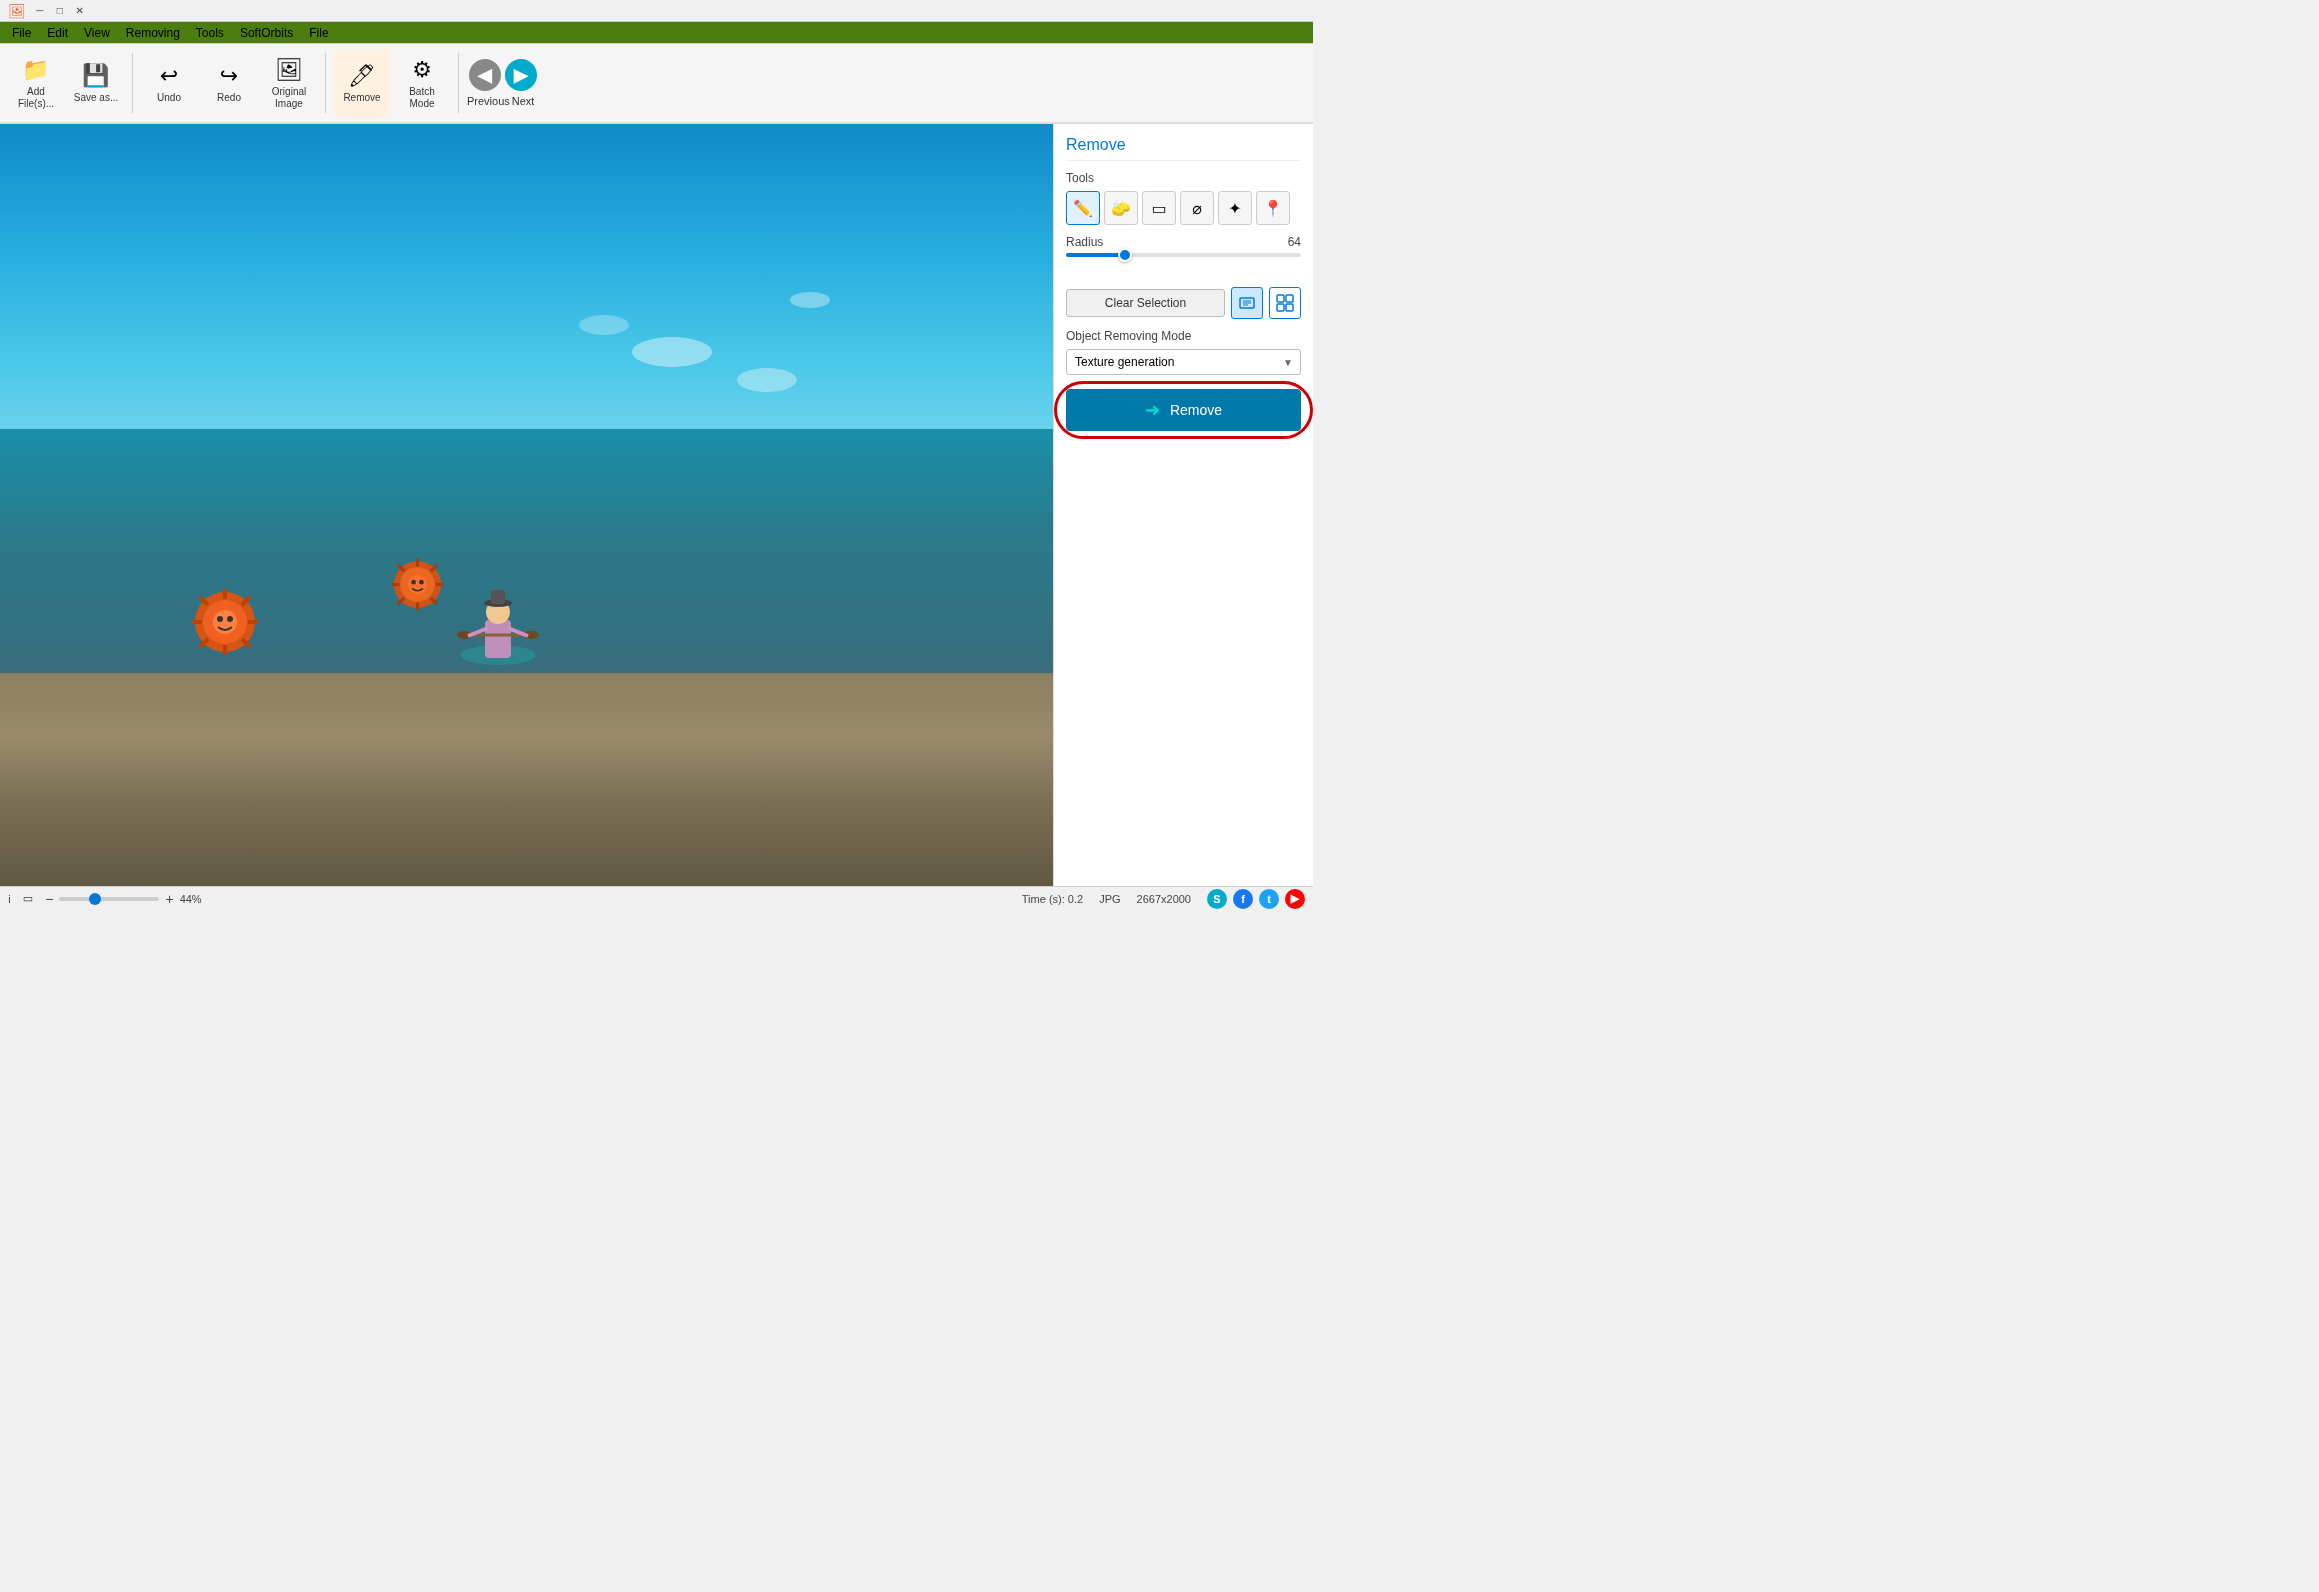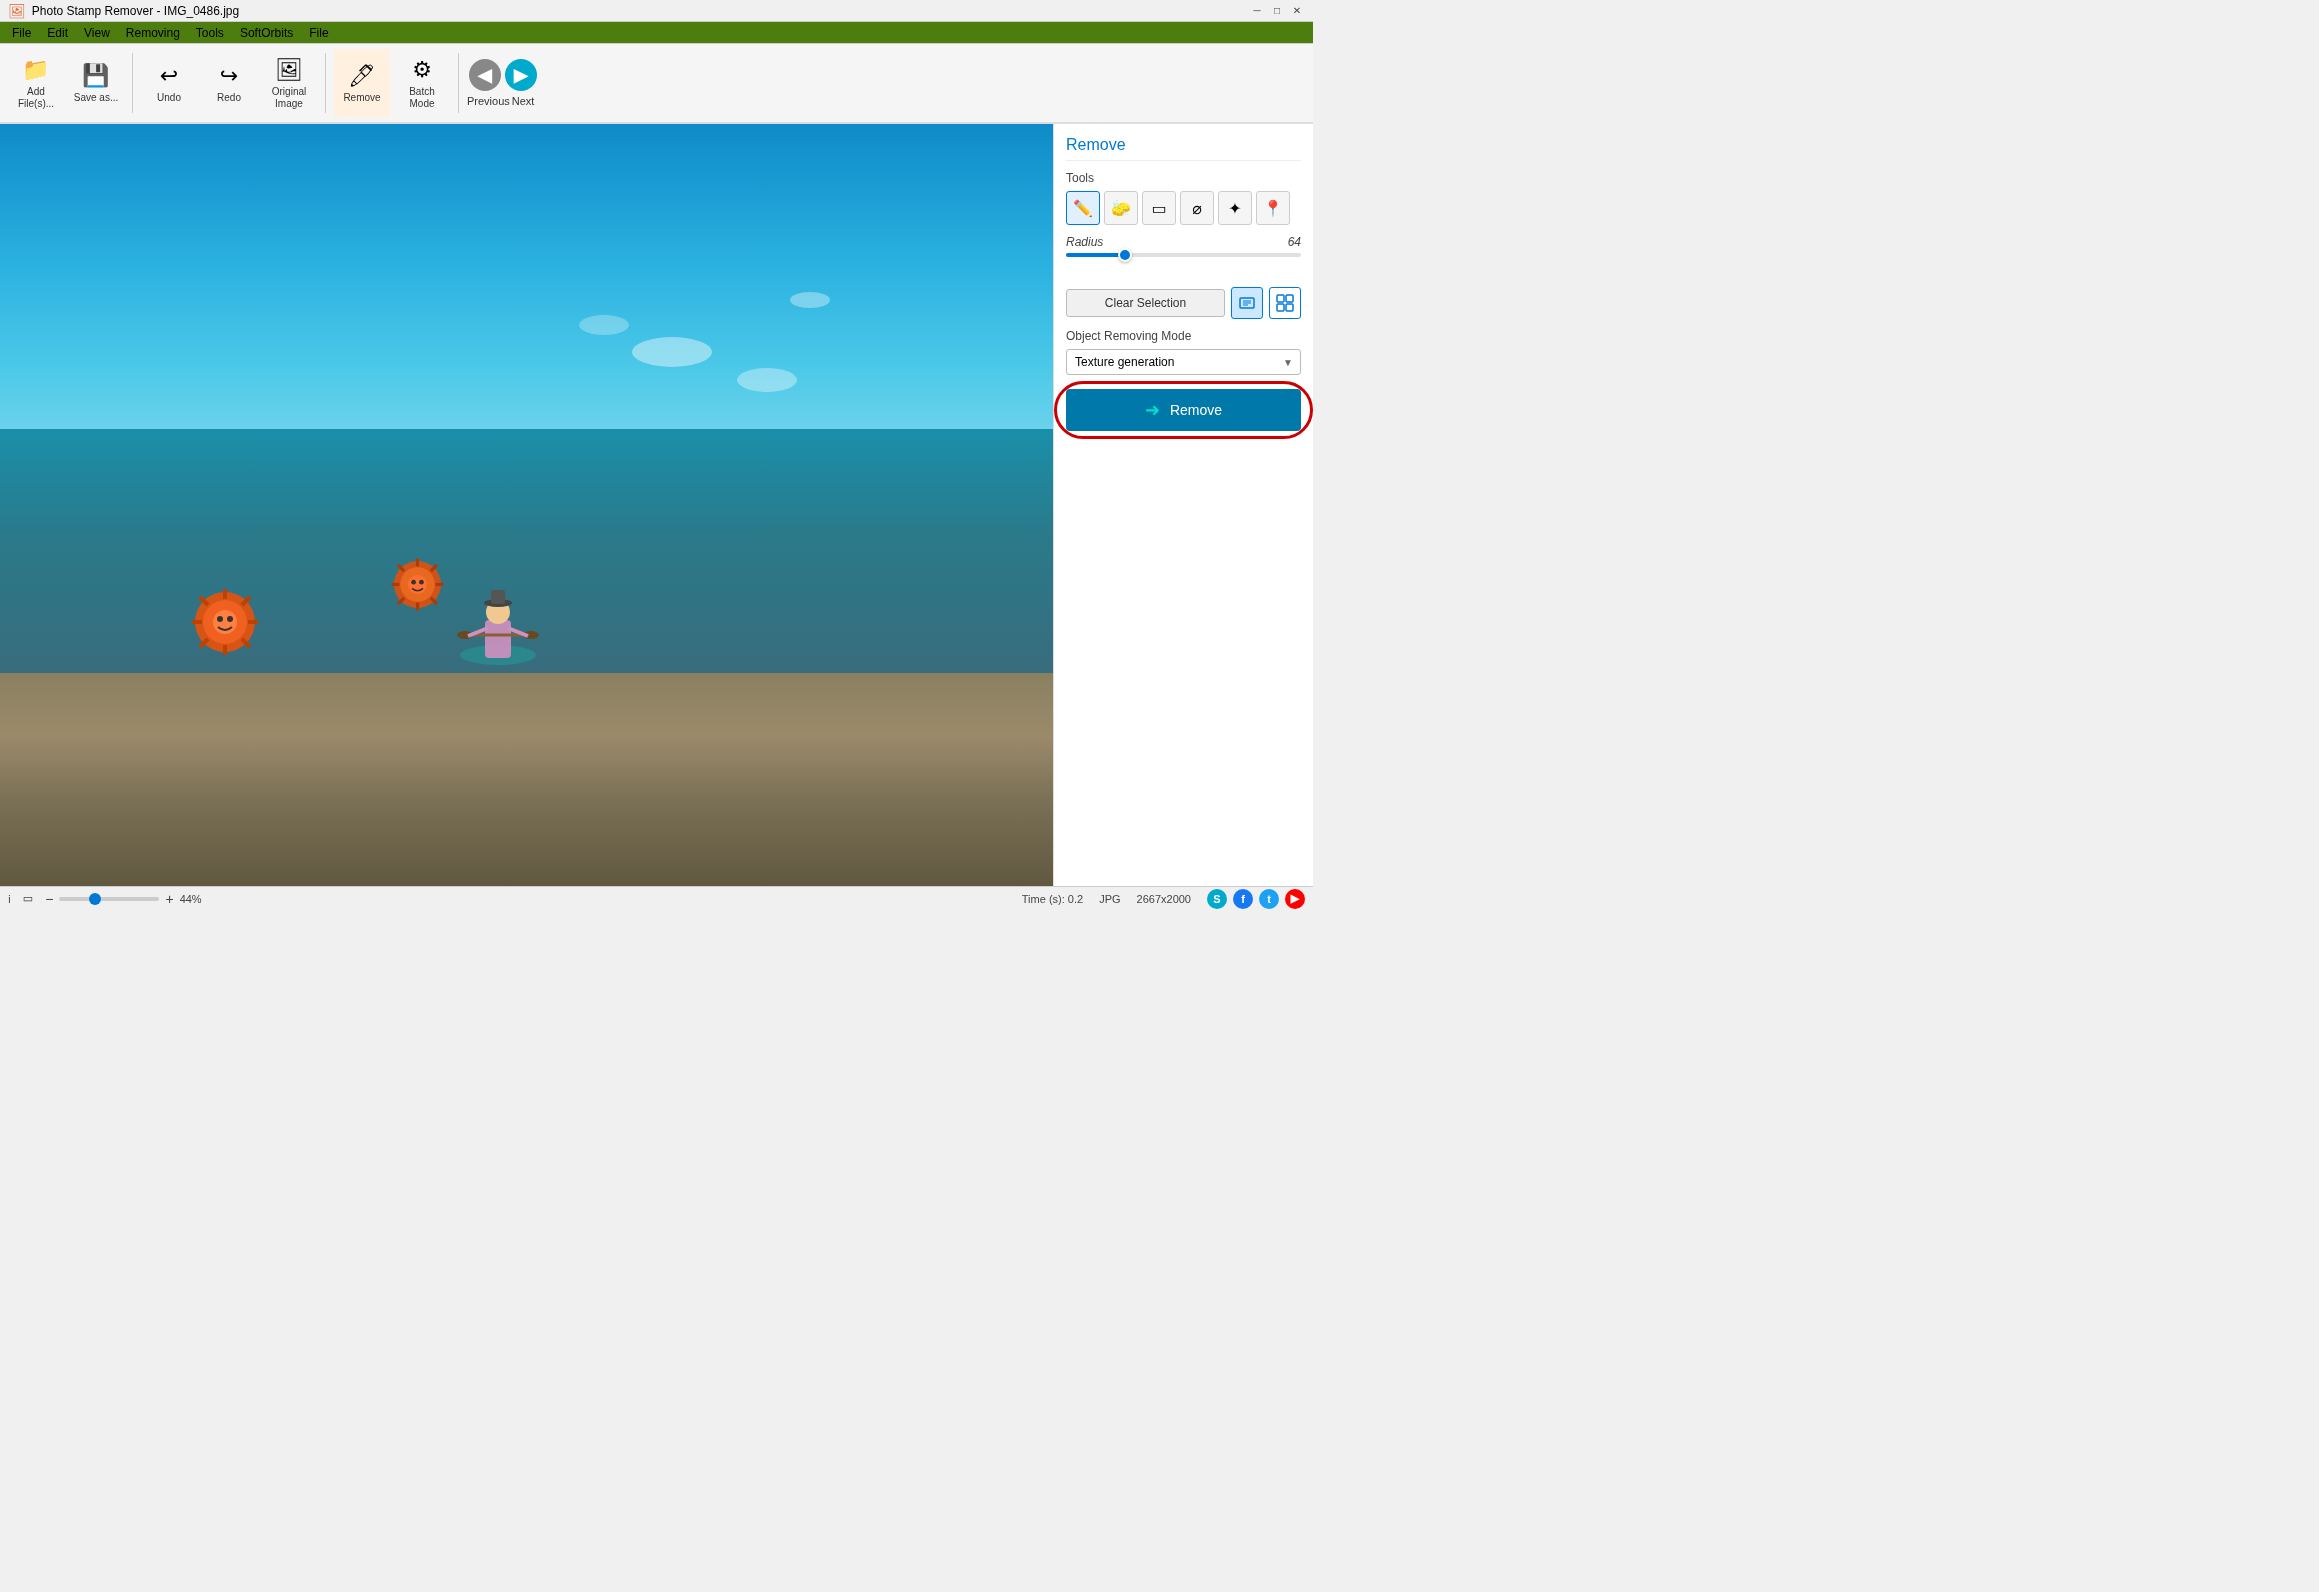--- a/index.html
+++ b/index.html
@@ -210,21 +210,20 @@
     .tool-btn.active {
       background: #e0f0ff;
       border-color: #0078d7;
     }
 
     
     .radius-row {
       display: flex;
       align-items: center;
       gap: 8px;
-      font-style: italic;
     }
     .radius-label { font-size: 12px; color: #444; flex: 1; }
     .radius-value { font-size: 12px; color: #444; min-width: 24px; text-align: right; }
     .radius-slider-container {
       width: 100%;
       height: 4px;
       background: #e0e0e0;
       border-radius: 2px;
       position: relative;
       margin-top: 4px;
@@ -328,21 +327,20 @@
     .remove-btn-arrow {
       font-size: 18px;
       color: #00ddcc;
     }
   </style>
 </head>
 <body>
 
 <div class="title-bar">
   <span class="title-bar-icon">🖼</span>
-  <span class="title-bar-text">Photo Stamp Remover - IMG_0486.jpg</span>
   <div class="title-bar-controls">
     <span class="title-bar-btn">─</span>
     <span class="title-bar-btn">□</span>
     <span class="title-bar-btn">✕</span>
   </div>
 </div>
 
 <div class="menu-bar">
   <span class="menu-item">File</span>
   <span class="menu-item">Edit</span>

